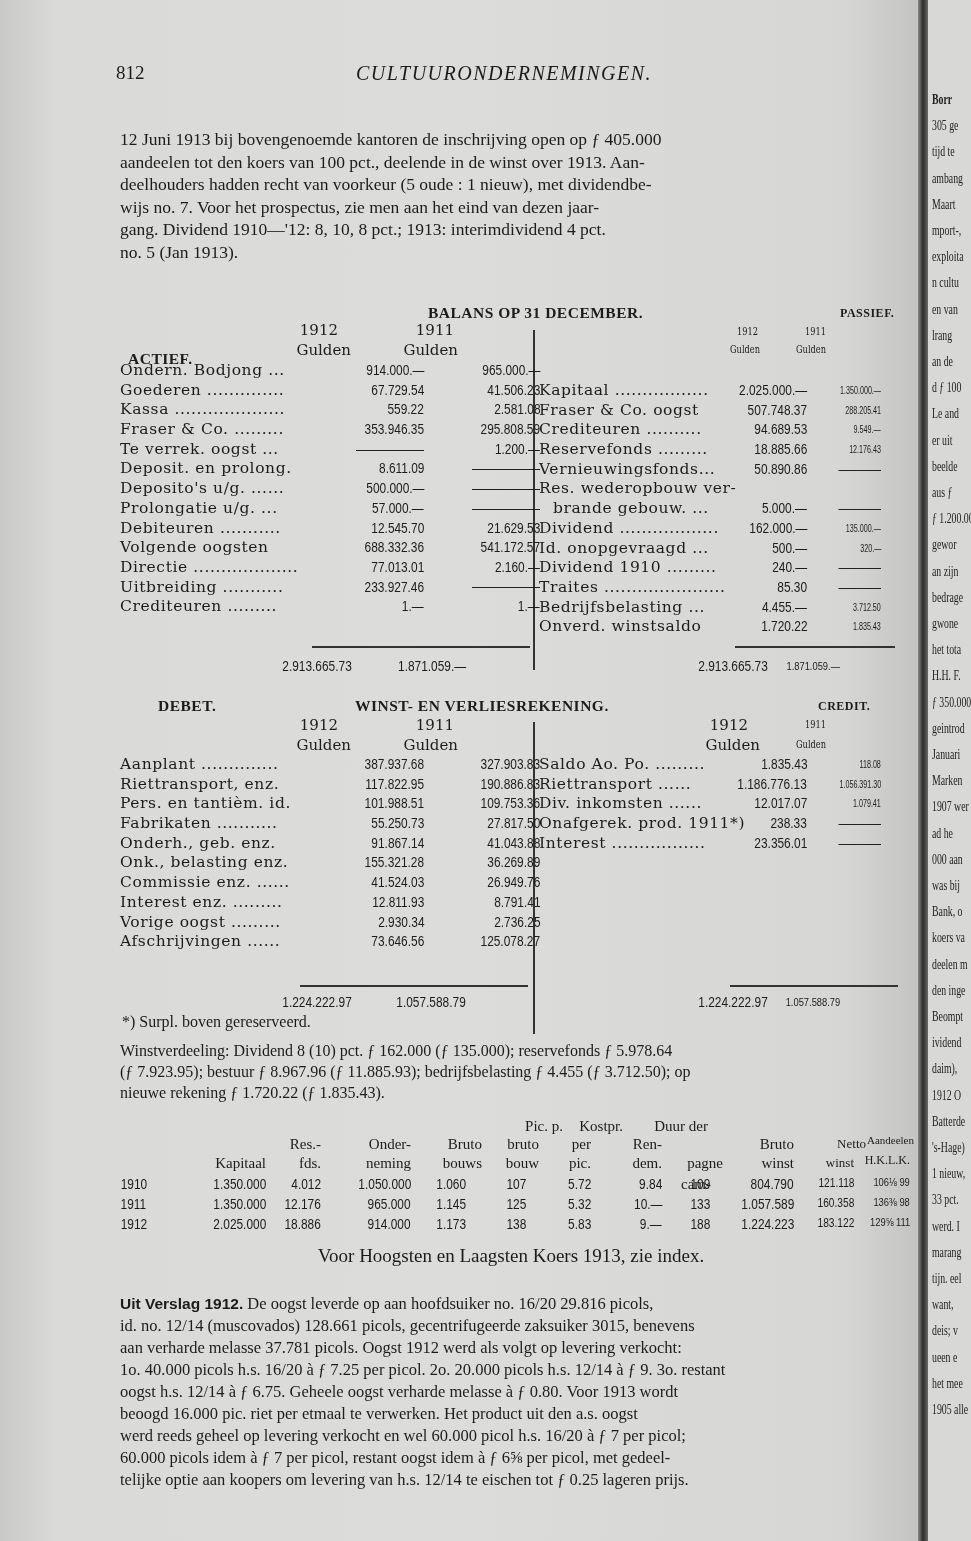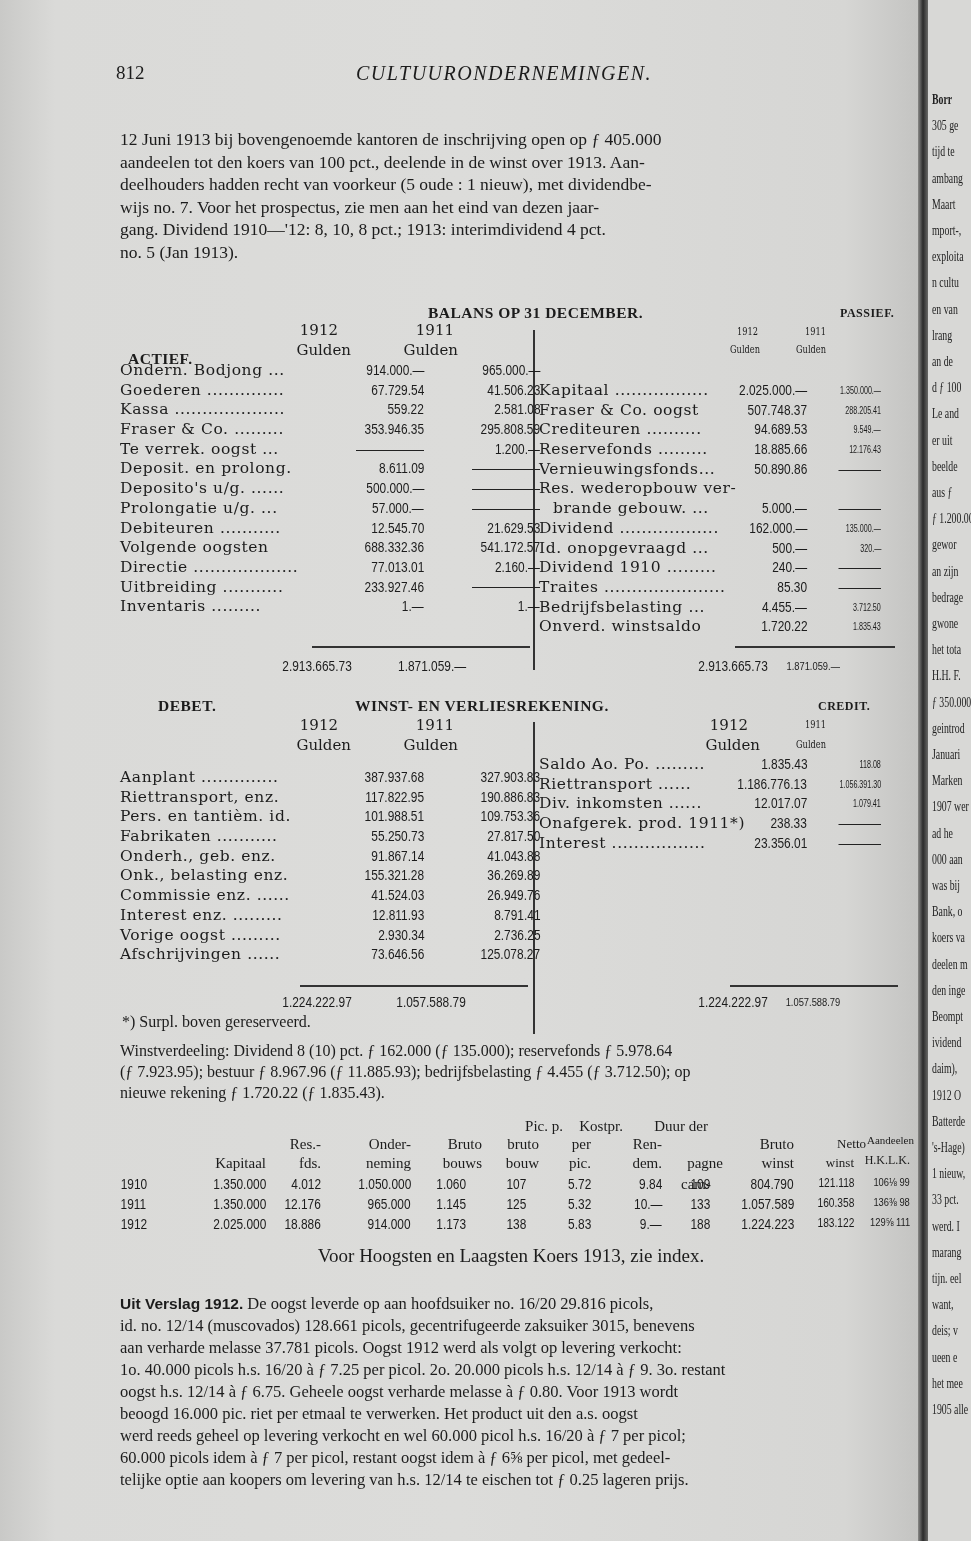--- a/index.html
+++ b/index.html
@@ -151,21 +151,21 @@
           <span class="lbl">Directie ...................</span>
           <span class="v1" style="right:106px">77.013.01</span>
           <span class="v2" style="right:-10px">2.160.—</span>
         </div>
       <div class="row">
           <span class="lbl">Uitbreiding ...........</span>
           <span class="v1" style="right:106px">233.927.46</span>
           <span class="v2" style="right:-10px"><span class="dash" style="width:80px"></span></span>
         </div>
       <div class="row">
-          <span class="lbl">Inventaris .........</span>
+          <span class="lbl">Crediteuren .........</span>
           <span class="v1" style="right:106px">1.—</span>
           <span class="v2" style="right:-10px">1.—</span>
         </div>
     </div>
 
     <div class="rows" style="left:539px;top:381px;width:340px;">
       <div class="row">
           <span class="lbl">Kapitaal .................</span>
           <span class="v1" style="right:72px">2.025.000.—</span>
           <span class="v2 narrow" style="right:-2px">1.350.000.—</span>
@@ -247,21 +247,21 @@
     <span class="col-h" style="right:464px;top:716px;">1911</span>
     <span class="col-h" style="right:567px;top:736px;">Gulden</span>
     <span class="col-h" style="right:460px;top:736px;">Gulden</span>
     <span class="col-h" style="right:170px;top:716px;">1912</span>
     <span class="col-h narrow" style="right:92px;top:718px;">1911</span>
     <span class="col-h" style="right:158px;top:736px;">Gulden</span>
     <span class="col-h narrow" style="right:92px;top:738px;">Gulden</span>
 
     <div class="vline" style="left:533px;top:722px;height:312px;"></div>
 
-    <div class="rows" style="left:120px;top:755px;width:410px;margin-top:13px;">
+    <div class="rows" style="left:120px;top:755px;width:410px;">
       <div class="row">
           <span class="lbl">Aanplant ..............</span>
           <span class="v1" style="right:106px">387.937.68</span>
           <span class="v2" style="right:-10px">327.903.83</span>
         </div>
       <div class="row">
           <span class="lbl">Riettransport, enz.</span>
           <span class="v1" style="right:106px">117.822.95</span>
           <span class="v2" style="right:-10px">190.886.83</span>
         </div>

